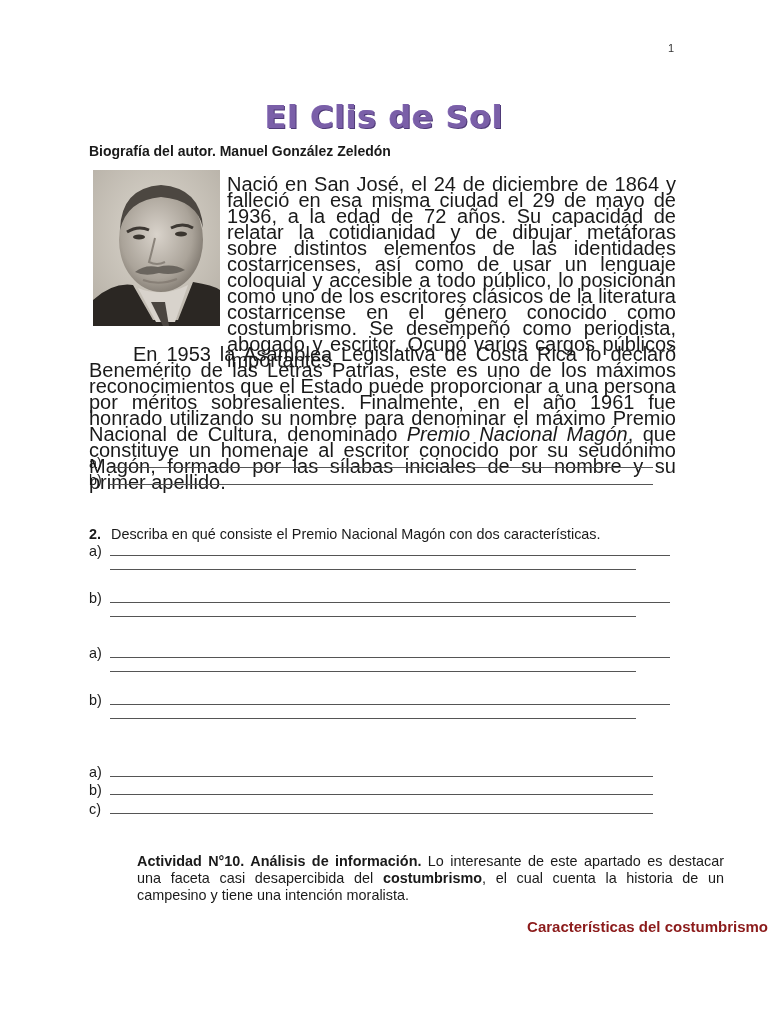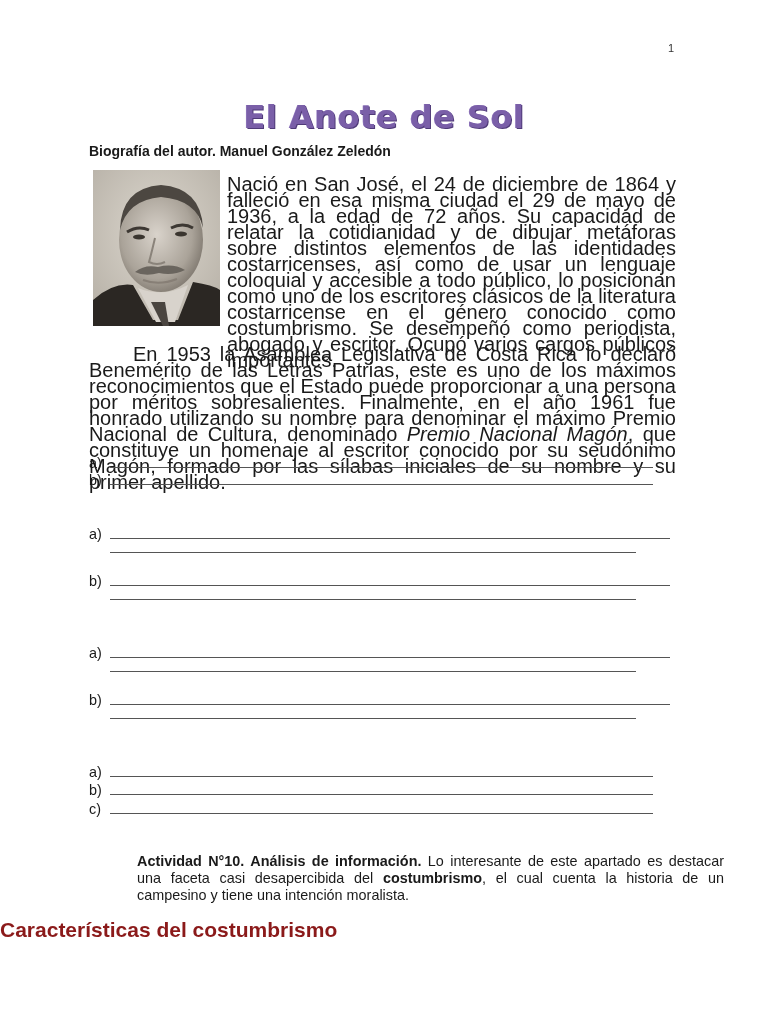--- a/index.html
+++ b/index.html
@@ -27,30 +27,30 @@
     .q-line { height: 17px; line-height: 17px; position: relative; white-space: nowrap; }
     .q-num { font-weight: bold; display: inline-block; width: 22px; }
     .ans-row { height: 16.5px; position: relative; }
     .ans-label { position: absolute; left: 0; top: 0; line-height: 16px; }
     .ans-line { position: absolute; left: 21px; top: 12px; height: 0; border-bottom: 1.2px solid #555; }
     .w-short { width: 543px; }
     .w-long { width: 560px; }
     .w-cont { width: 526px; }
     #activity-para { left: 89px; top: 853px; width: 587px; font-size: 14.4px; line-height: 17px; text-align: justify; margin-left: 48px; }
     #section-heading {
-      left: 0; width: 768px; top: 918px; text-align: left;
-      font-size: 21px; font-weight: bold; color: #8b1a1a;
+      left: 0; width: 768px; top: 918px; text-align: right;
+      font-size: 15px; font-weight: bold; color: #8b1a1a;
     }
   </style>
 </head>
 <body>
 
 <div id="page-number" class="abs">1</div>
 
-<div id="doc-title" class="abs">El Anote de Sol</div>
+<div id="doc-title" class="abs">El Clis de Sol</div>
 
 <div id="bio-heading" class="abs">Biografía del autor. Manuel González Zeledón</div>
 
 <div id="author-photo" class="abs" title="Retrato en blanco y negro de Manuel González Zeledón">
   <svg width="127" height="156" viewBox="0 0 127 156">
     <defs>
       <radialGradient id="bg" cx="0.5" cy="0.4" r="0.7">
         <stop offset="0" stop-color="#dcd7ce"></stop>
         <stop offset="1" stop-color="#b7b1a7"></stop>
       </radialGradient>
@@ -85,20 +85,23 @@
     <span class="ans-label">a)</span>
     <span class="ans-line w-short"></span>
   </div>
   <div class="ans-row">
     <span class="ans-label">b)</span>
     <span class="ans-line w-short"></span>
   </div>
 </div>
 
 <div class="abs q-block" style="top:526px;">
+  <div class="q-line">
+    <span class="q-num">2.</span><span>Describa en qué consiste el Premio Nacional Magón con dos características.</span>
+  </div>
   <div class="ans-row" style="height:24px;">
     <span class="ans-label">a)</span>
     <span class="ans-line w-long"></span>
   </div>
   <div class="ans-row" style="height:23px;">
     <span class="ans-line w-cont" style="top:2px;"></span>
   </div>
   <div class="ans-row" style="height:24px;">
     <span class="ans-label">b)</span>
     <span class="ans-line w-long"></span>

